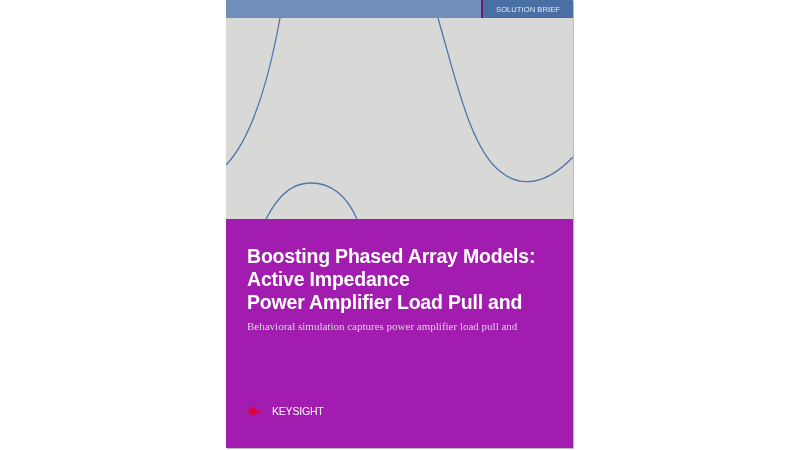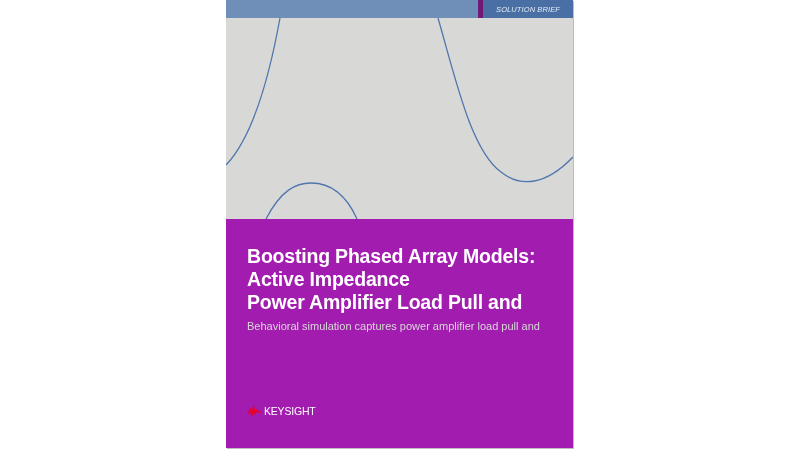--- a/index.html
+++ b/index.html
@@ -10,44 +10,43 @@
   .page {
     position:absolute; left:226px; top:0; width:347px; height:448px;
     background:#000; box-shadow: 1px 1px 0 #bdbdbd;
     overflow:hidden;
   }
   .topbar {
     position:absolute; left:0; top:0; width:347px; height:18px; background:#6f8fb8;
   }
   .tag {
     position:absolute; right:0; top:0; width:90px; height:18px; background:#4a6fa5;
-    border-left:5px solid #701a75;
+    border-left:2px solid #701a75;
     color:#e6ecf5; font-size:7.5px; letter-spacing:0.1px;
     display:flex; align-items:center; justify-content:center;
     text-transform:uppercase;
-    font-style:italic;
   }
   .hero {
     position:absolute; left:0; top:18px; width:347px; height:201px; background:#d8d8d6;
   }
   .curves { position:absolute; left:0; top:0; width:347px; height:219px; }
   .dark {
     position:absolute; left:0; top:219px; width:347px; height:229px; background:#a21caf;
   }
   .title {
     position:absolute; left:21px; top:26px; width:320px;
     color:#ffffff; font-weight:bold; font-size:19.5px; line-height:23px;
     letter-spacing:-0.2px;
   }
   .subtitle {
     position:absolute; left:21px; top:100px; width:320px;
-    color:#d8d8d8; font-size:11px; line-height:14px;
+    color:#d8d8d8; font-size:11px; line-height:14px;font-family:Liberation Serif, serif;
   }
   .logo {
-    position:absolute; left:21px; top:186px; display:flex; align-items:center; gap:3px;
+    position:absolute; left:21px; top:186px; display:flex; align-items:center; gap:11px;
   }
   .logo-mark { width:14px; height:10px; display:block; }
   .logo-text {
     color:#ffffff; font-size:10.5px; font-weight:normal; letter-spacing:-0.2px;
   }
 </style>
 </head>
 <body>
 
 <div class="page">

